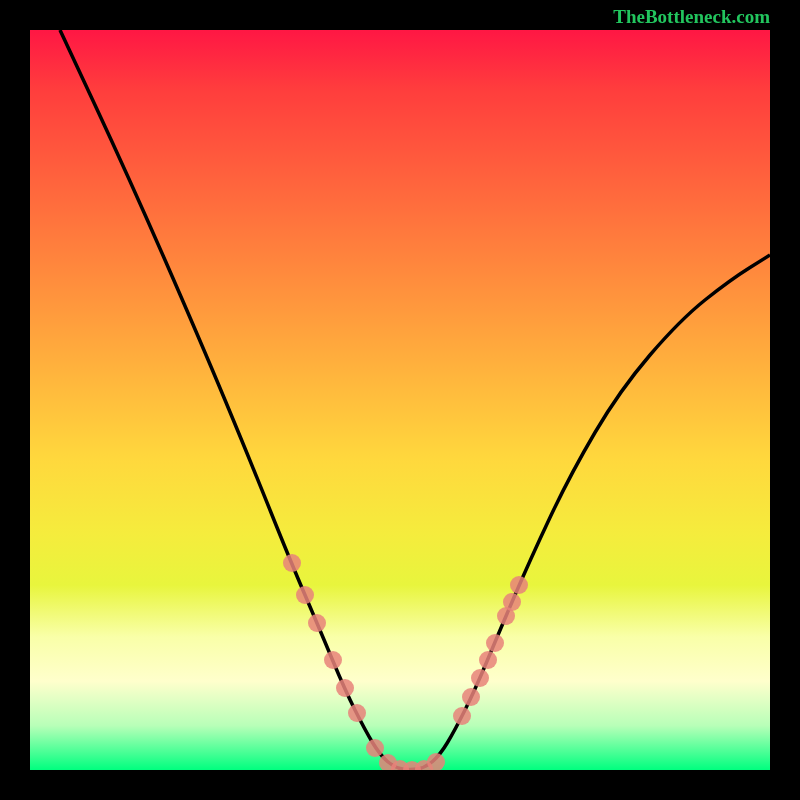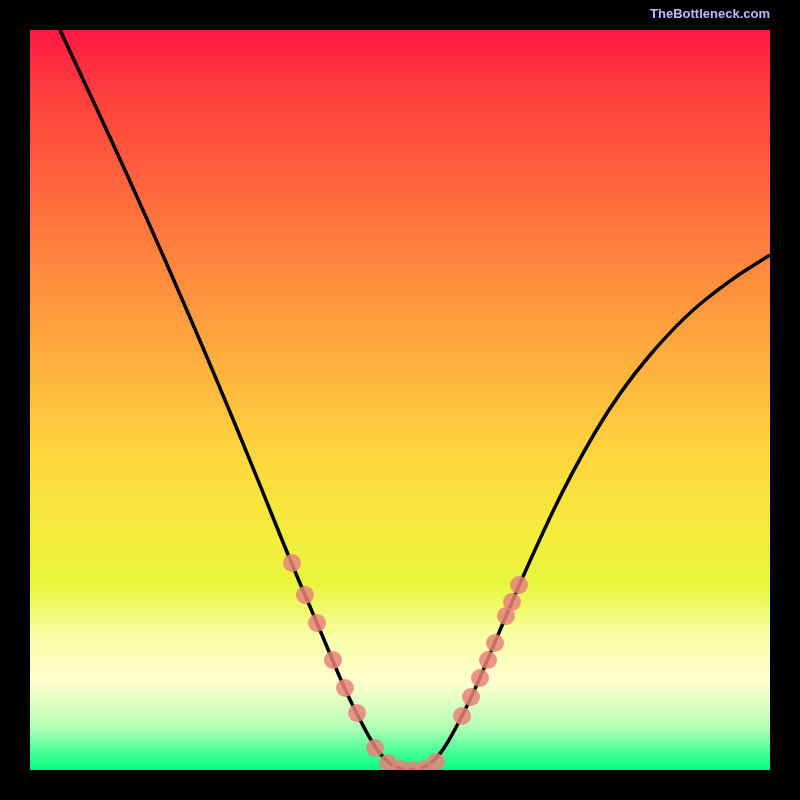--- a/index.html
+++ b/index.html
@@ -45,23 +45,23 @@
     .curve-svg {
       position: absolute;
       width: 100%;
       height: 100%;
       z-index: 2;
     }
     .watermark {
       position: absolute;
       top: 6px;
       right: 30px;
-      color: #c4b5fd;
-      font-family: Liberation Sans, sans-serif;
-      font-size: 13px;
+      color: #22c55e;
+      font-family: Liberation Serif, serif;
+      font-size: 19px;
       font-weight: bold;
       z-index: 10;
     }
   </style>
 </head>
 <body>
 
 <div class="watermark">TheBottleneck.com</div>
 
 <div class="chart-container">

